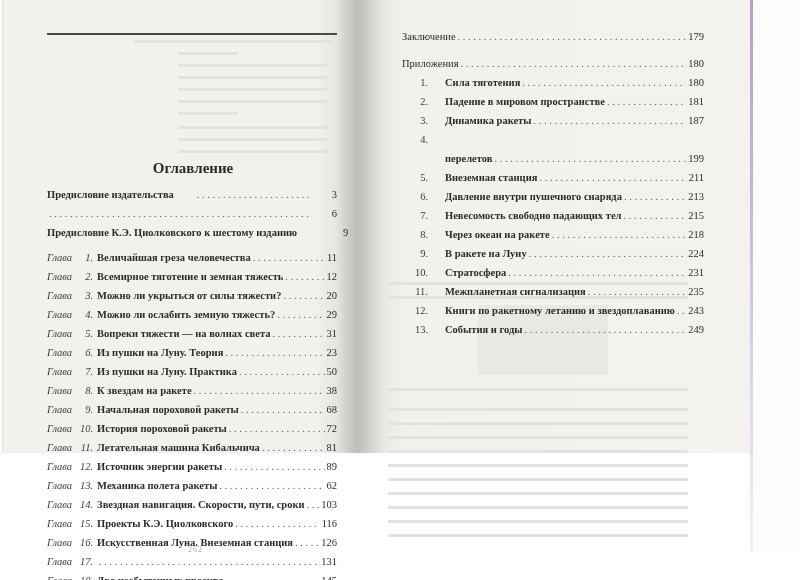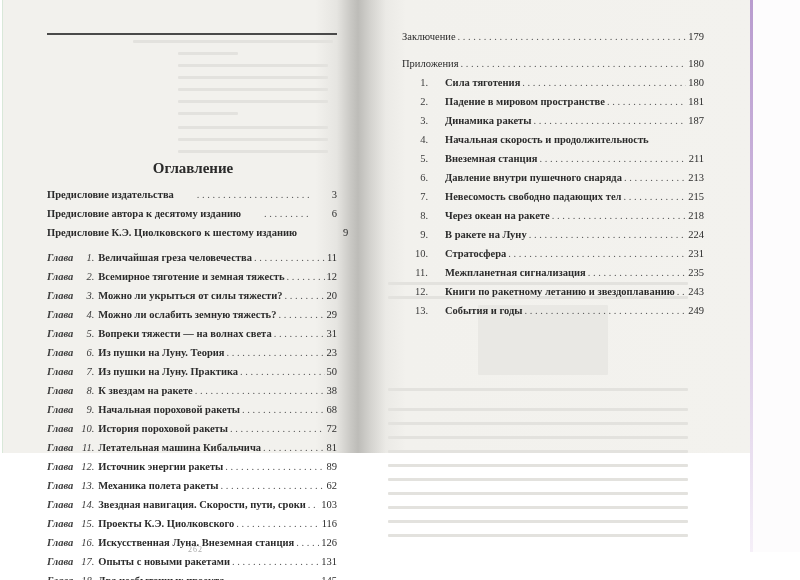--- a/index.html
+++ b/index.html
@@ -49,21 +49,21 @@
 
     .toc { position: absolute; }
     .toc-left { left: 44px; top: 185px; width: 290px; }
     .toc-right { left: 402px; top: 27px; width: 302px; }
 
     .row {
       display: flex; align-items: baseline; font-size: 10.5px; line-height: 19px;
       height: 19px; white-space: nowrap; color: #2b2b2b;
     }
     .row.intro { font-weight: bold; font-size: 10.5px; gap: 21px; }
-    .row .prefix { font-style: italic; color: #3b3b3b; font-weight: bold; }
+    .row .prefix { font-style: italic; color: #3b3b3b; font-weight: normal; }
     .row .num { font-style: italic; color: #3b3b3b; margin: 0 4px 0 5px; display: inline-block; text-align: right; }
     .row .label { font-weight: bold; flex: 0 0 auto; }
     .row .leader {
       flex: 1 1 auto; overflow: hidden; margin: 0 2px; color: #555;
       letter-spacing: 1.6px; font-weight: normal;
     }
     .row .leader::after { content: ". . . . . . . . . . . . . . . . . . . . . . . . . . . . . . . . . . . . . . . . . . . . . . . . . . . . . . . . . . . . . . . . . . . . . . . . . . . . . . ."; letter-spacing: 0; }
     .row .page-no { flex: 0 0 auto; font-weight: normal; }
 
     .row.plain .label { font-weight: normal; }
@@ -99,21 +99,20 @@
 
     <div class="toc-title">Оглавление</div>
 
     <div class="toc toc-left">
       <div class="row intro">
         <span class="label">Предисловие издательства</span>
         <span class="leader"></span>
         <span class="page-no">3</span>
       </div>
       <div class="row intro">
-        <span class="label">Предисловие автора к десятому изданию</span>
         <span class="leader"></span>
         <span class="page-no">6</span>
       </div>
       <div class="row intro">
         <span class="label">Предисловие К.Э. Циолковского к шестому изданию</span>
         <span class="leader"></span>
         <span class="page-no">9</span>
       </div>
       <div class="gap-sm"></div>
       <div id="chapters">
@@ -225,21 +224,20 @@
           <div class="row">
             <span class="prefix">Глава</span>
             <span class="num" style="min-width:16px">16.</span>
             <span class="label">Искусственная Луна. Внеземная станция</span>
             <span class="leader"></span>
             <span class="page-no">126</span>
           </div>
           <div class="row">
             <span class="prefix">Глава</span>
             <span class="num" style="min-width:16px">17.</span>
-            <span class="label">Опыты с новыми ракетами</span>
             <span class="leader"></span>
             <span class="page-no">131</span>
           </div>
           <div class="row">
             <span class="prefix">Глава</span>
             <span class="num" style="min-width:16px">18.</span>
             <span class="label">Два несбыточных проекта</span>
             <span class="leader"></span>
             <span class="page-no">145</span>
           </div>
@@ -292,21 +290,25 @@
           <span class="page-no">181</span>
         </div>
         <div class="row appx">
           <span class="num">3.</span>
           <span class="label">Динамика ракеты</span>
           <span class="leader"></span>
           <span class="page-no">187</span>
         </div>
         <div class="row appx">
           <span class="num">4.</span>
-          <span class="label">Начальная скорость и продолжительность</span>
+        </div>
+        <div class="row appx cont">
+          <span class="label">перелетов</span>
+          <span class="leader"></span>
+          <span class="page-no">199</span>
         </div>
         <div class="row appx">
           <span class="num">5.</span>
           <span class="label">Внеземная станция</span>
           <span class="leader"></span>
           <span class="page-no">211</span>
         </div>
         <div class="row appx">
           <span class="num">6.</span>
           <span class="label">Давление внутри пушечного снаряда</span>

